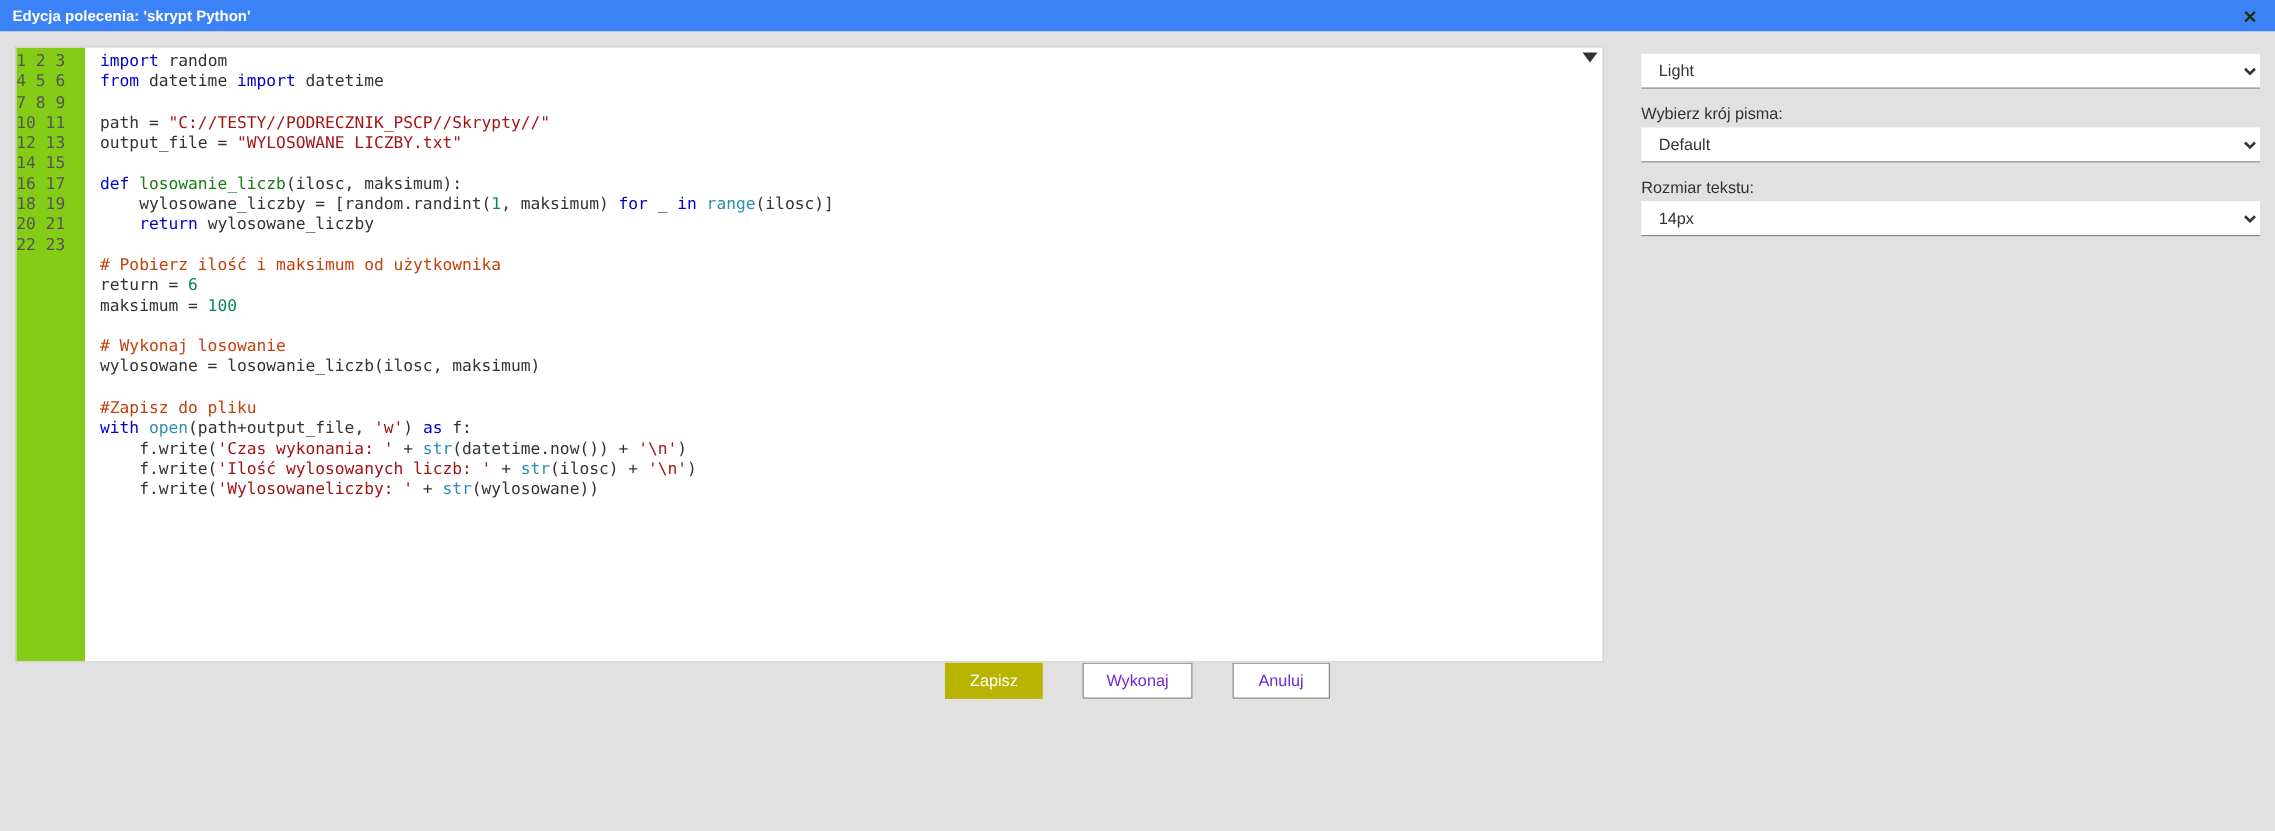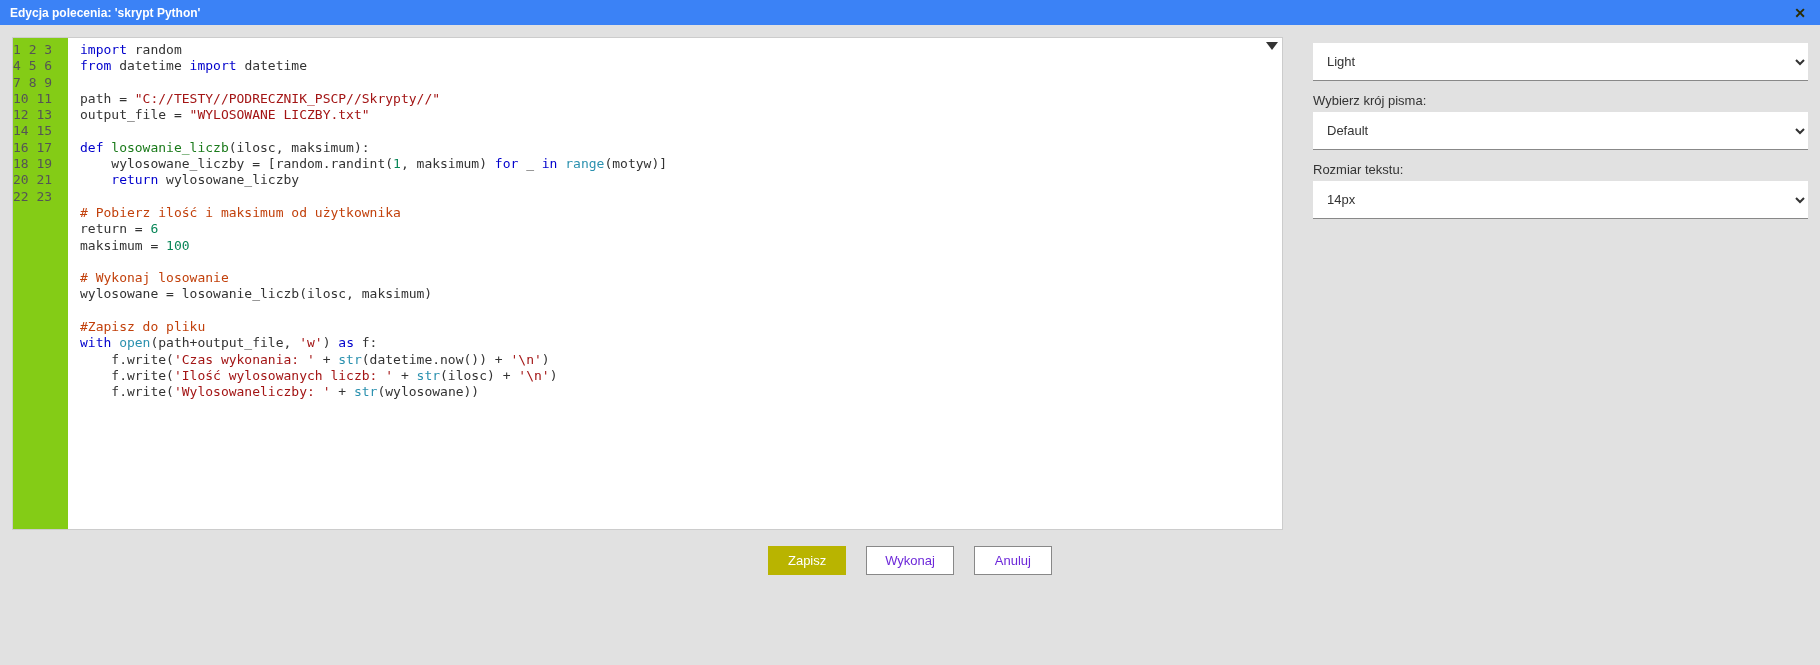--- a/index.html
+++ b/index.html
@@ -94,36 +94,36 @@
   .side-panel label {
     display: block;
     font-size: 13px;
     color: #333;
     margin-bottom: 4px;
     margin-top: 12px;
   }
   .side-panel label:first-child { margin-top: 0; }
   .side-panel select {
     width: 100%;
-    height: 38px;
+    height: 28px;
     border: none;
     border-bottom: 1px solid #888;
     background: #fff;
     padding: 0 10px;
     font-size: 13px;
     color: #333;
     appearance: auto;
   }
 
   .footer {
     height: 60px;
     display: flex;
-    align-items: center;
+    align-items: flex-start;
     justify-content: center;
-    gap: 20px;
+    gap: 32px;
   }
   .btn {
     min-width: 78px;
     height: 29px;
     border: 1px solid #888;
     background: #fff;
     font-size: 13px;
     color: #6d28d9;
     cursor: pointer;
     padding: 0 18px;
@@ -168,21 +168,21 @@
 22
 23
 </div>
     <div class="code-area" id="code"><span class="kw">import</span><span> random</span>
 <span class="kw">from</span><span> datetime </span><span class="kw">import</span><span> datetime</span>
 <span></span>
 <span>path = </span><span class="str">"C://TESTY//PODRECZNIK_PSCP//Skrypty//"</span>
 <span>output_file = </span><span class="str">"WYLOSOWANE LICZBY.txt"</span>
 <span></span>
 <span class="kw">def</span><span> </span><span class="fn">losowanie_liczb</span><span>(ilosc, maksimum):</span>
-<span>    wylosowane_liczby = [random.randint(</span><span class="num">1</span><span>, maksimum) </span><span class="kw">for</span><span> _ </span><span class="kw">in</span><span> </span><span class="builtin">range</span><span>(motyw)]</span>
+<span>    wylosowane_liczby = [random.randint(</span><span class="num">1</span><span>, maksimum) </span><span class="kw">for</span><span> _ </span><span class="kw">in</span><span> </span><span class="builtin">range</span><span>(ilosc)]</span>
 <span>    </span><span class="kw">return</span><span> wylosowane_liczby</span>
 <span></span>
 <span class="cmt"># Pobierz ilość i maksimum od użytkownika</span>
 <span>return = </span><span class="num">6</span>
 <span>maksimum = </span><span class="num">100</span>
 <span></span>
 <span class="cmt"># Wykonaj losowanie</span>
 <span>wylosowane = losowanie_liczb(ilosc, maksimum)</span>
 <span></span>
 <span class="cmt">#Zapisz do pliku</span>

